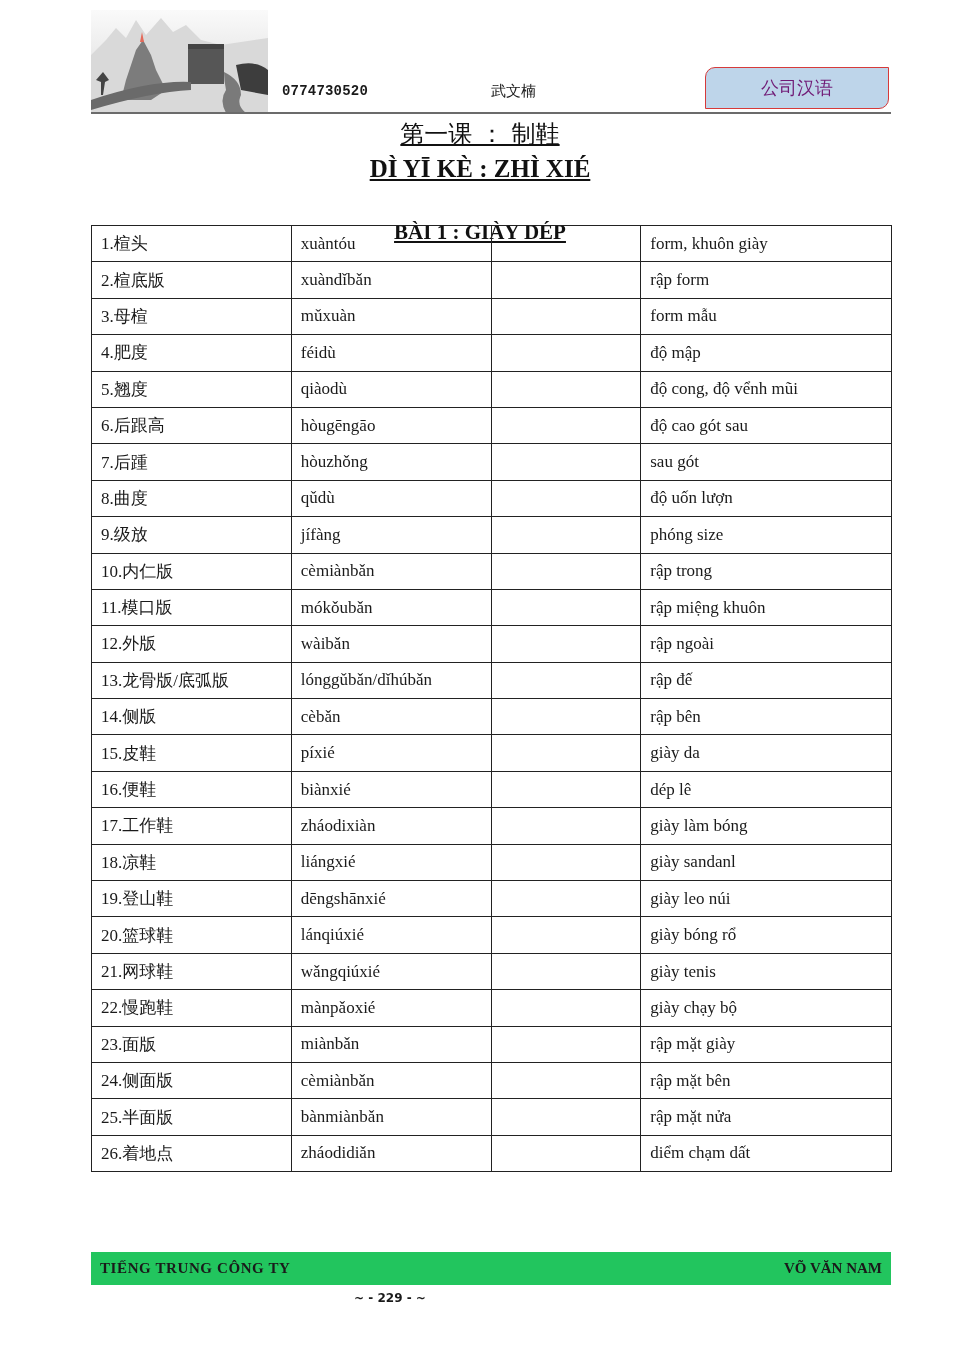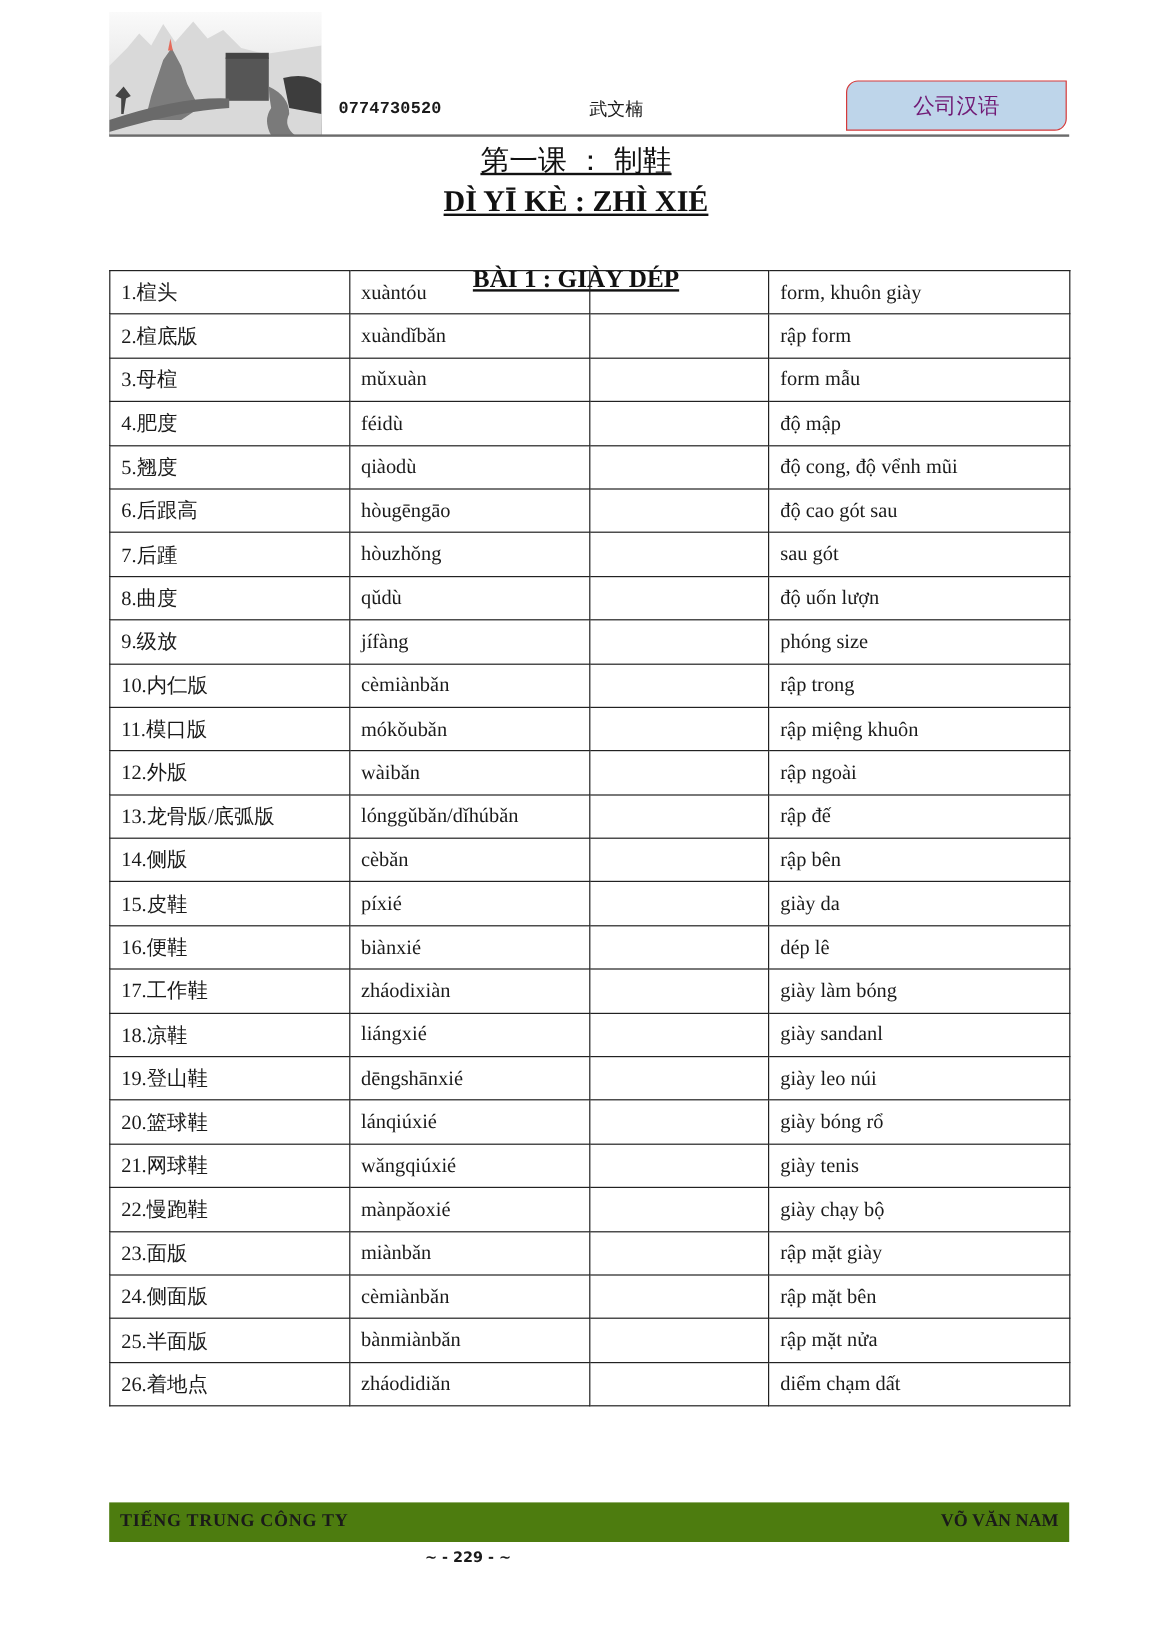--- a/index.html
+++ b/index.html
@@ -22,21 +22,21 @@
   .t1 { top:118px; font-size:24px; font-family:"DejaVu Sans", sans-serif; font-weight:normal; }
   .t2 { top:155px; font-size:25px; }
   .t3 { top:189px; font-size:21px;margin-top:31px; }
   table.vocab { position:absolute; left:91px; top:225px; width:801px; border-collapse:collapse; }
   table.vocab td { border:1px solid #222; height:36.4px; padding:0 0 0 9px; font-size:17px;
     vertical-align:middle; box-sizing:border-box; white-space:nowrap; }
   table.vocab td.c1 { width:200px; }
   table.vocab td.c2 { width:200px; }
   table.vocab td.c3 { width:150px; }
   table.vocab td.c4 { width:251px; }
-  .footer-bar { position:absolute; left:91px; top:1252px; width:800px; height:33px; background:#4d7c0f;
+  .footer-bar { position:absolute; left:91px; top:1252px; width:800px; height:33px; background:#22c55e;
     display:flex; align-items:center; justify-content:space-between; box-sizing:border-box; padding:0 9px; }
   .footer-left, .footer-right { font-weight:bold; font-size:15px; color:#1a1a1a; letter-spacing:0.6px; }
   .footer-right { letter-spacing:0;margin-left:20px; }
   .page-num { position:absolute; left:0; top:1291px; width:780px; text-align:center; font-size:12px;
     font-weight:bold; font-family:"DejaVu Sans", sans-serif; }
 </style>
 </head>
 <body>
 
 <div class="header">

